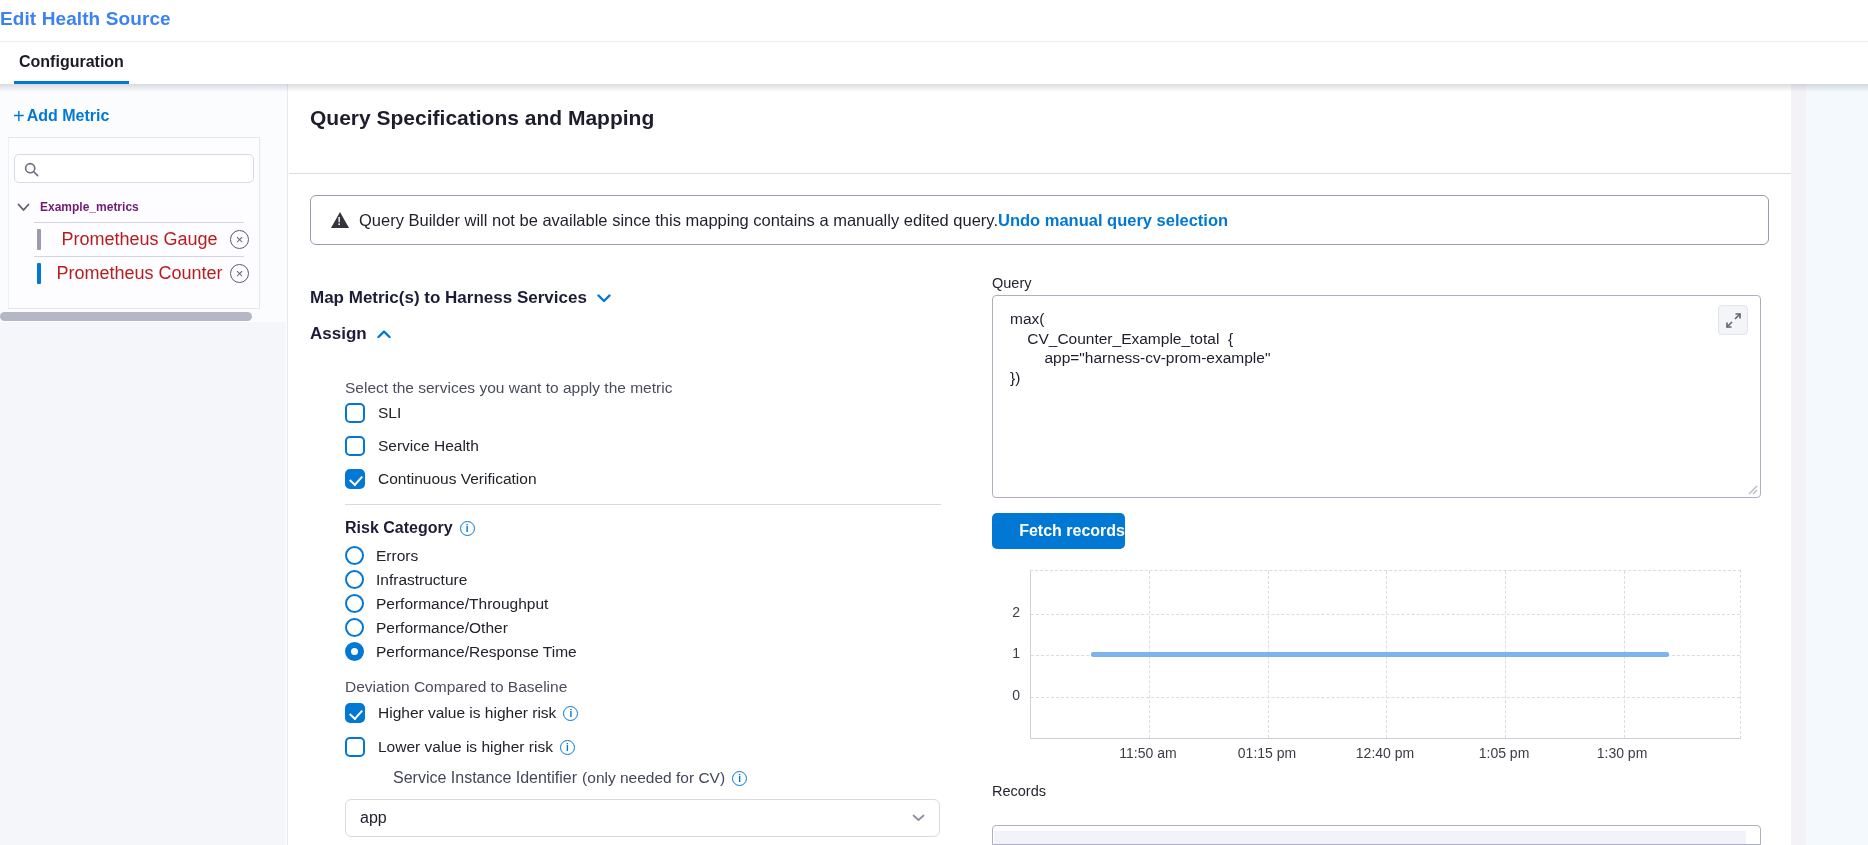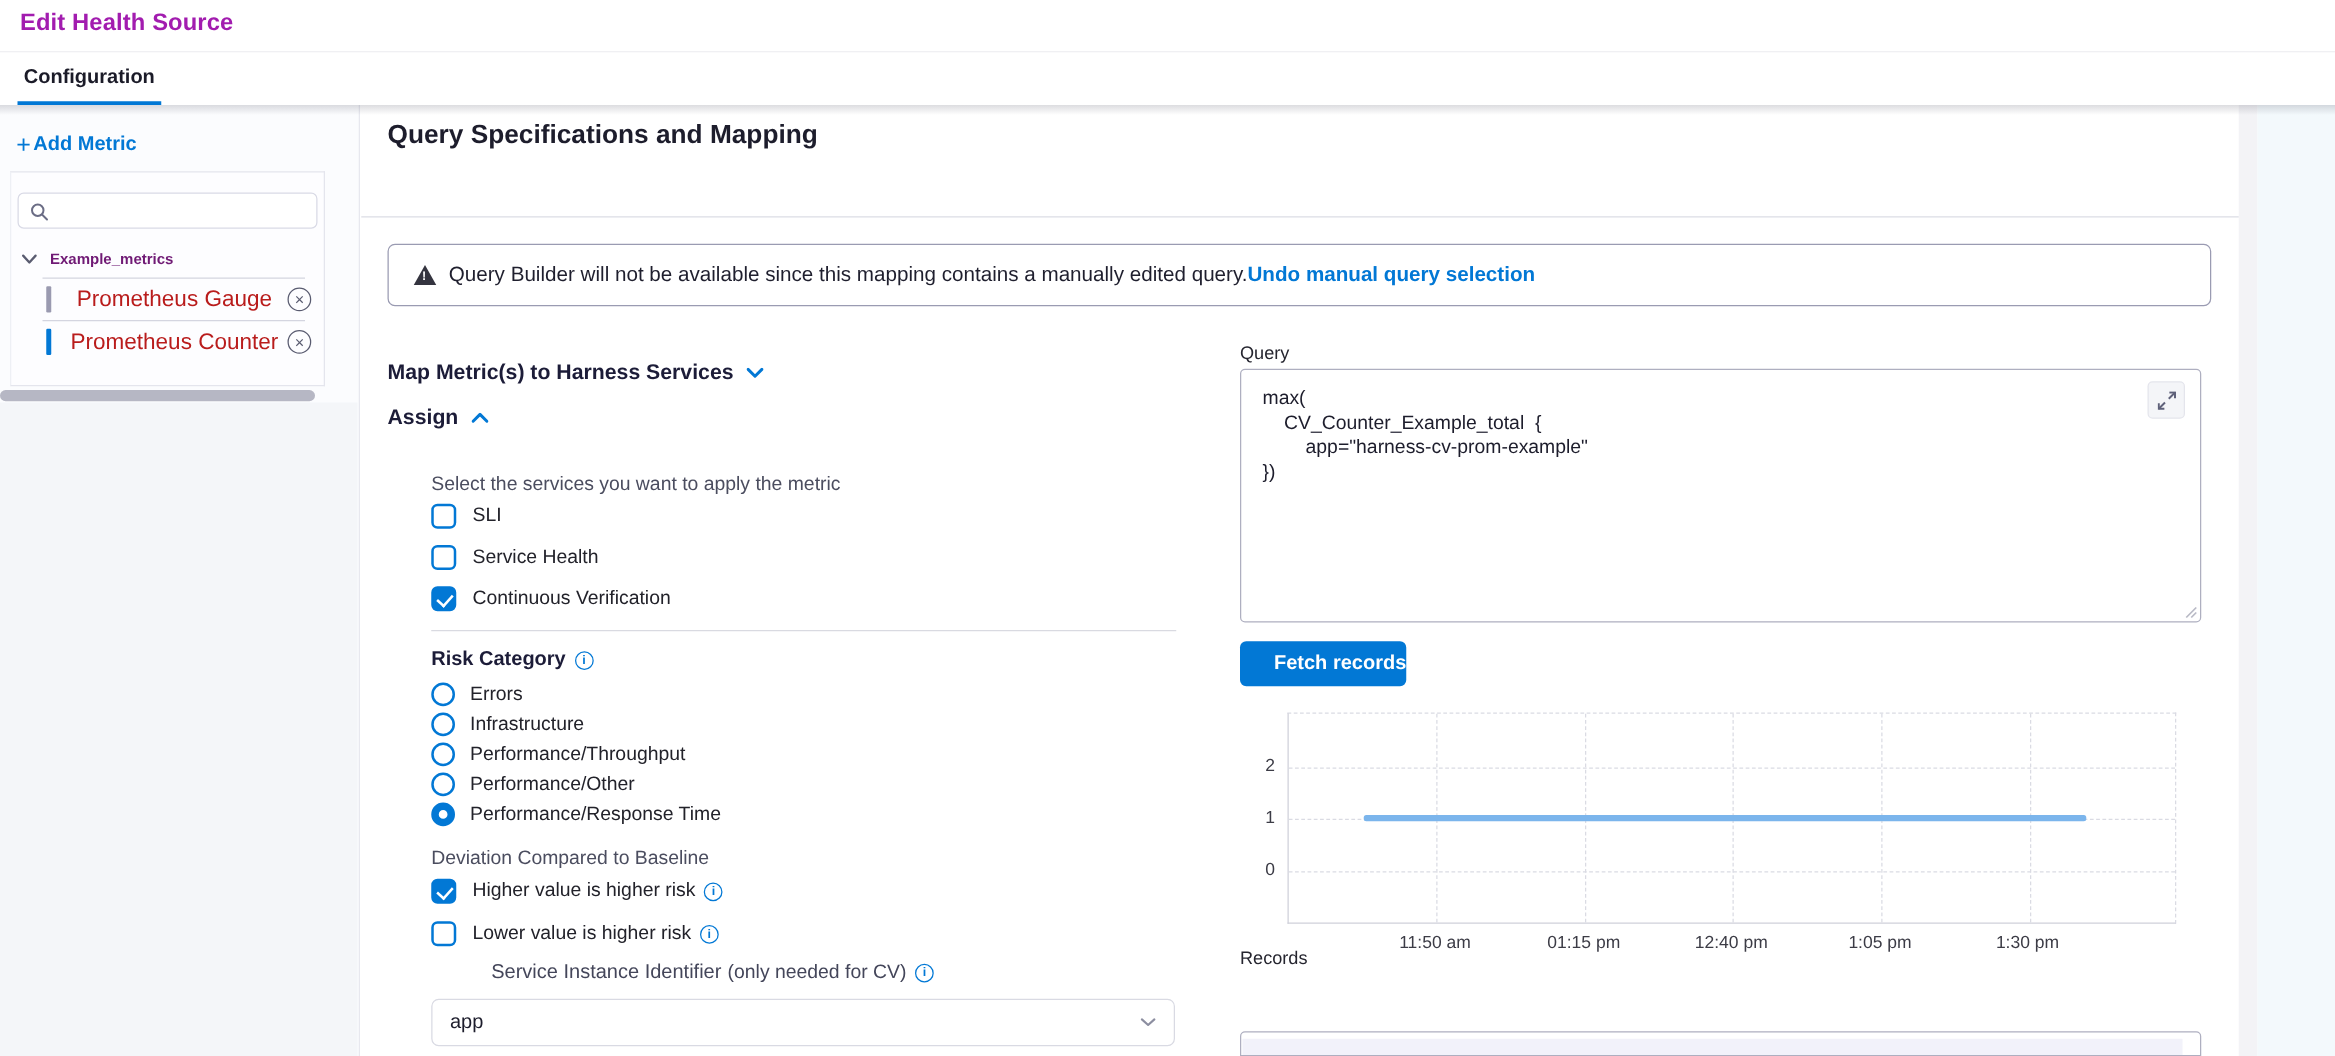--- a/index.html
+++ b/index.html
@@ -2,21 +2,21 @@
 <html><head>
 <meta charset="utf-8">
 <style>
   * { box-sizing: border-box; margin: 0; padding: 0; }
   html,body { width:1868px; height:845px; overflow:hidden; }
   body { font-family: "Liberation Sans", sans-serif; background:#fff; color:#22222a; }
   #root { position:relative; width:1868px; height:845px; overflow:hidden; background:#fff; }
 
   
   .titlebar { position:absolute; left:0; top:0; width:1868px; height:42px; background:#fff; border-bottom:1px solid #ebecf0; z-index:6; }
-  .page-title { position:absolute; left:16px; top:8px; font-size:19px; font-weight:700; color:#a21caf; letter-spacing:.1px; }
+  .page-title { position:absolute; left:0; top:8px; font-size:19px; font-weight:700; color:#3b82f6; letter-spacing:.1px; }
   .tabbar { position:absolute; left:0; top:42px; width:1868px; height:42px; background:#fff; display:flex; align-items:stretch; padding-left:14px; z-index:6; }
   .tab { display:flex; align-items:center; padding:0 5px; margin-right:26px; font-size:16px; color:#3f404f; font-weight:500; border-bottom:3px solid transparent; cursor:pointer; }
   .tab.active { color:#1b1b28; font-weight:700; border-bottom:3px solid #0278d5; }
   .header-shadow { position:absolute; left:0; top:84px; width:1868px; height:8px; background:linear-gradient(to bottom, rgba(40,41,61,.16), rgba(40,41,61,0)); z-index:5; pointer-events:none; }
 
   
   .sidebar { position:absolute; left:0; top:84px; width:288px; height:761px; background:#fbfcfe; border-right:1px solid #e7e8ef; }
   .sidebar-lower { position:absolute; left:0; top:238px; right:1px; bottom:0; background:#f4f6f9; }
   .add-metric { position:absolute; left:13px; top:23px; display:flex; align-items:center; color:#0278d5; font-size:16px; font-weight:600; cursor:pointer; }
   .add-metric .plus { font-size:20px; font-weight:400; margin-right:2px; line-height:18px; }
@@ -31,21 +31,21 @@
   .metric-bar { width:4px; height:21px; border-radius:1px; margin-right:8px; flex:0 0 auto; }
   .metric-label { flex:1; font-size:18px; color:#b91c1c;text-align:center; }
   .close-circ { width:19px; height:19px; border:1.6px solid #595b70; border-radius:50%; display:flex; align-items:center; justify-content:center; color:#595b70; font-size:13px; line-height:1; cursor:pointer; }
   .hscrollbar { position:absolute; left:0; top:228px; width:252px; height:9px; border-radius:5px; background:#b6b7c4; cursor:pointer; }
 
   
   .main-panel { position:absolute; left:288px; top:84px; width:1503px; height:761px; background:#fff; }
   .right-track { position:absolute; left:1791px; top:84px; width:15px; height:761px; background:#f3f3f6; }
   .right-bg { position:absolute; left:1806px; top:84px; width:62px; height:761px; background:#f3f9fc; }
 
-  .main-heading { position:absolute; left:310px; top:96px; font-size:21px; font-weight:600; color:#1d1d2c; }
+  .main-heading { position:absolute; left:310px; top:106px; font-size:21px; font-weight:600; color:#1d1d2c; }
   .main-subheading { position:absolute; left:310px; top:140px; font-size:14.5px; color:#4f5162; }
   .main-divider { position:absolute; left:289px; top:173px; width:1502px; border-top:1px solid #dcdde5; }
 
   .warning-banner { position:absolute; left:310px; top:195px; width:1459px; height:50px; border:1px solid #9a9bb2; border-radius:6px; display:flex; align-items:center; padding-left:20px; background:#fff; }
   .warn-tri { position:relative; width:0; height:0; border-left:9px solid transparent; border-right:9px solid transparent; border-bottom:16px solid #34343f; margin-right:10px; }
   .warn-tri span { position:absolute; left:-2.5px; top:4px; color:#fff; font-size:10px; font-weight:700; }
   .warning-text { font-size:16.5px; color:#1f1f2e; }
   .warning-link { font-size:16.5px; color:#0278d5; font-weight:600; cursor:pointer; }
 
   .section-toggle { position:absolute; display:flex; align-items:center; gap:10px; font-size:17px; font-weight:700; color:#1c1c38; cursor:pointer; }
@@ -278,18 +278,18 @@
     <div class="vgrid" style="left:593px;"></div>
     <div class="series-line"></div>
   </div>
 
   <div class="xtick" style="left:1103px;">11:50 am</div>
   <div class="xtick" style="left:1222px;">01:15 pm</div>
   <div class="xtick" style="left:1340px;">12:40 pm</div>
   <div class="xtick" style="left:1459px;">1:05 pm</div>
   <div class="xtick" style="left:1577px;">1:30 pm</div>
 
-  <div class="small-label" style="left:992px; top:759px;">Records</div>
+  <div class="small-label" style="left:992px; top:783px;">Records</div>
   <div class="records-box">
     <div class="records-fill"></div>
   </div>
 
 </div>
 
 </body></html>

